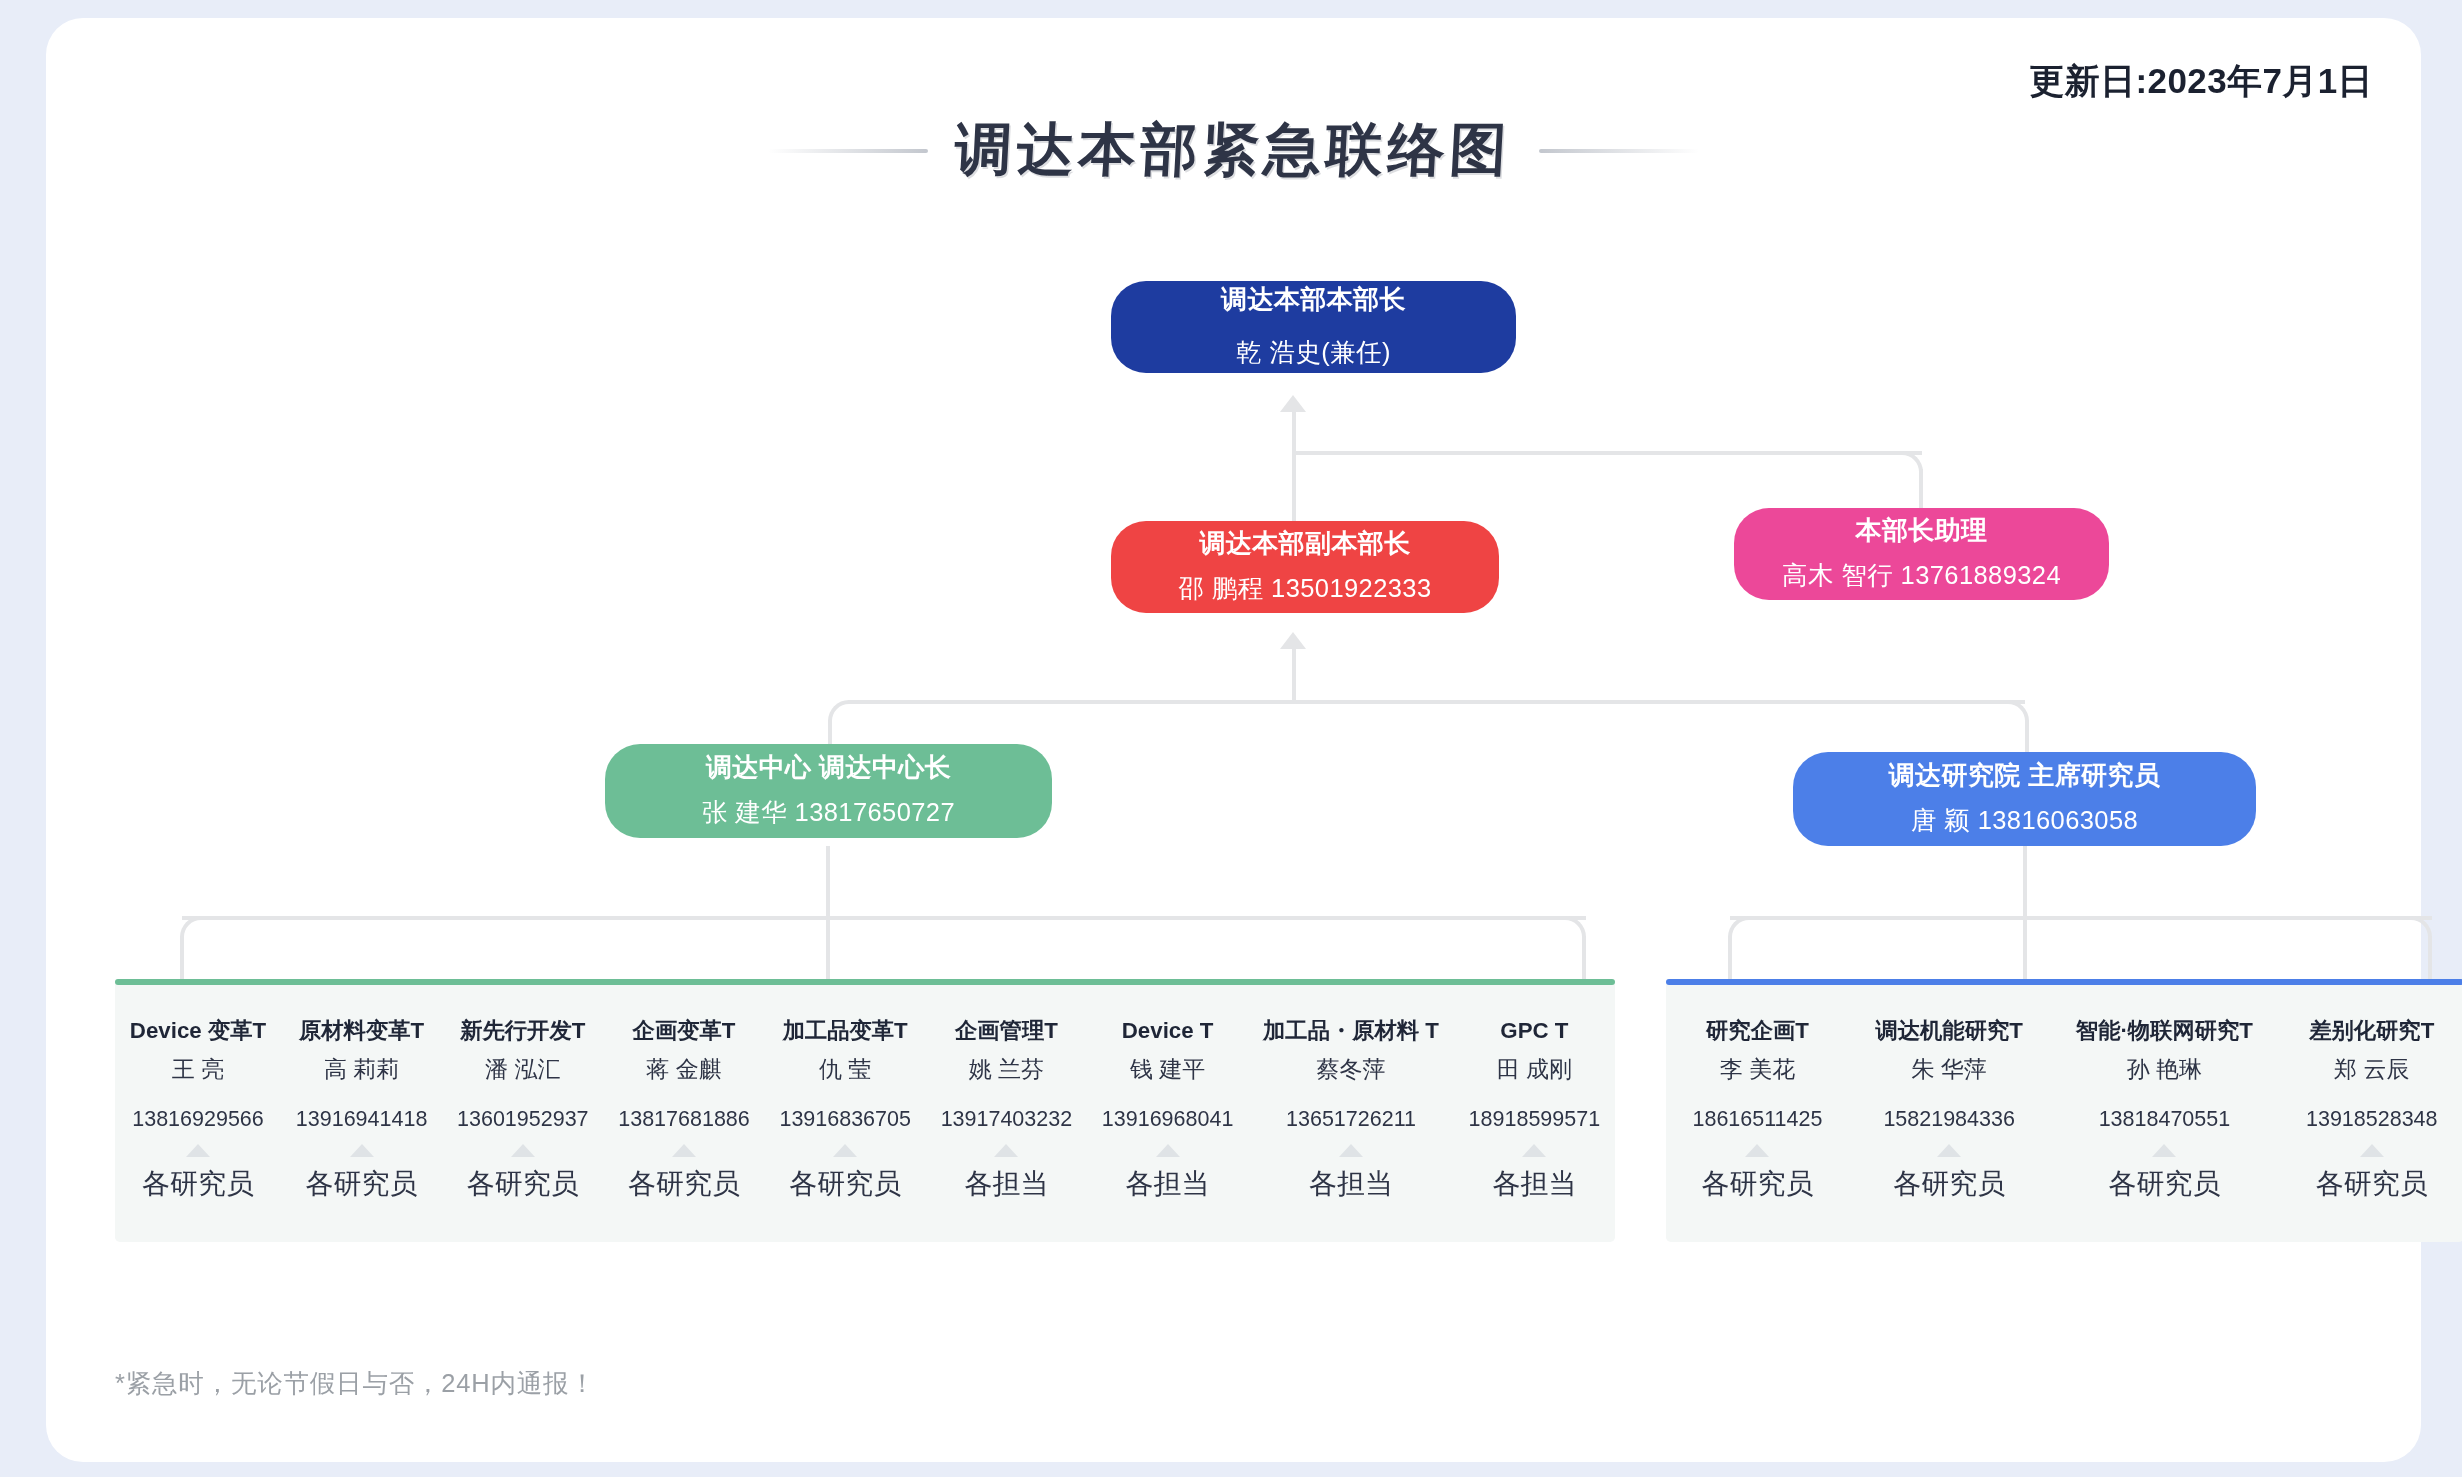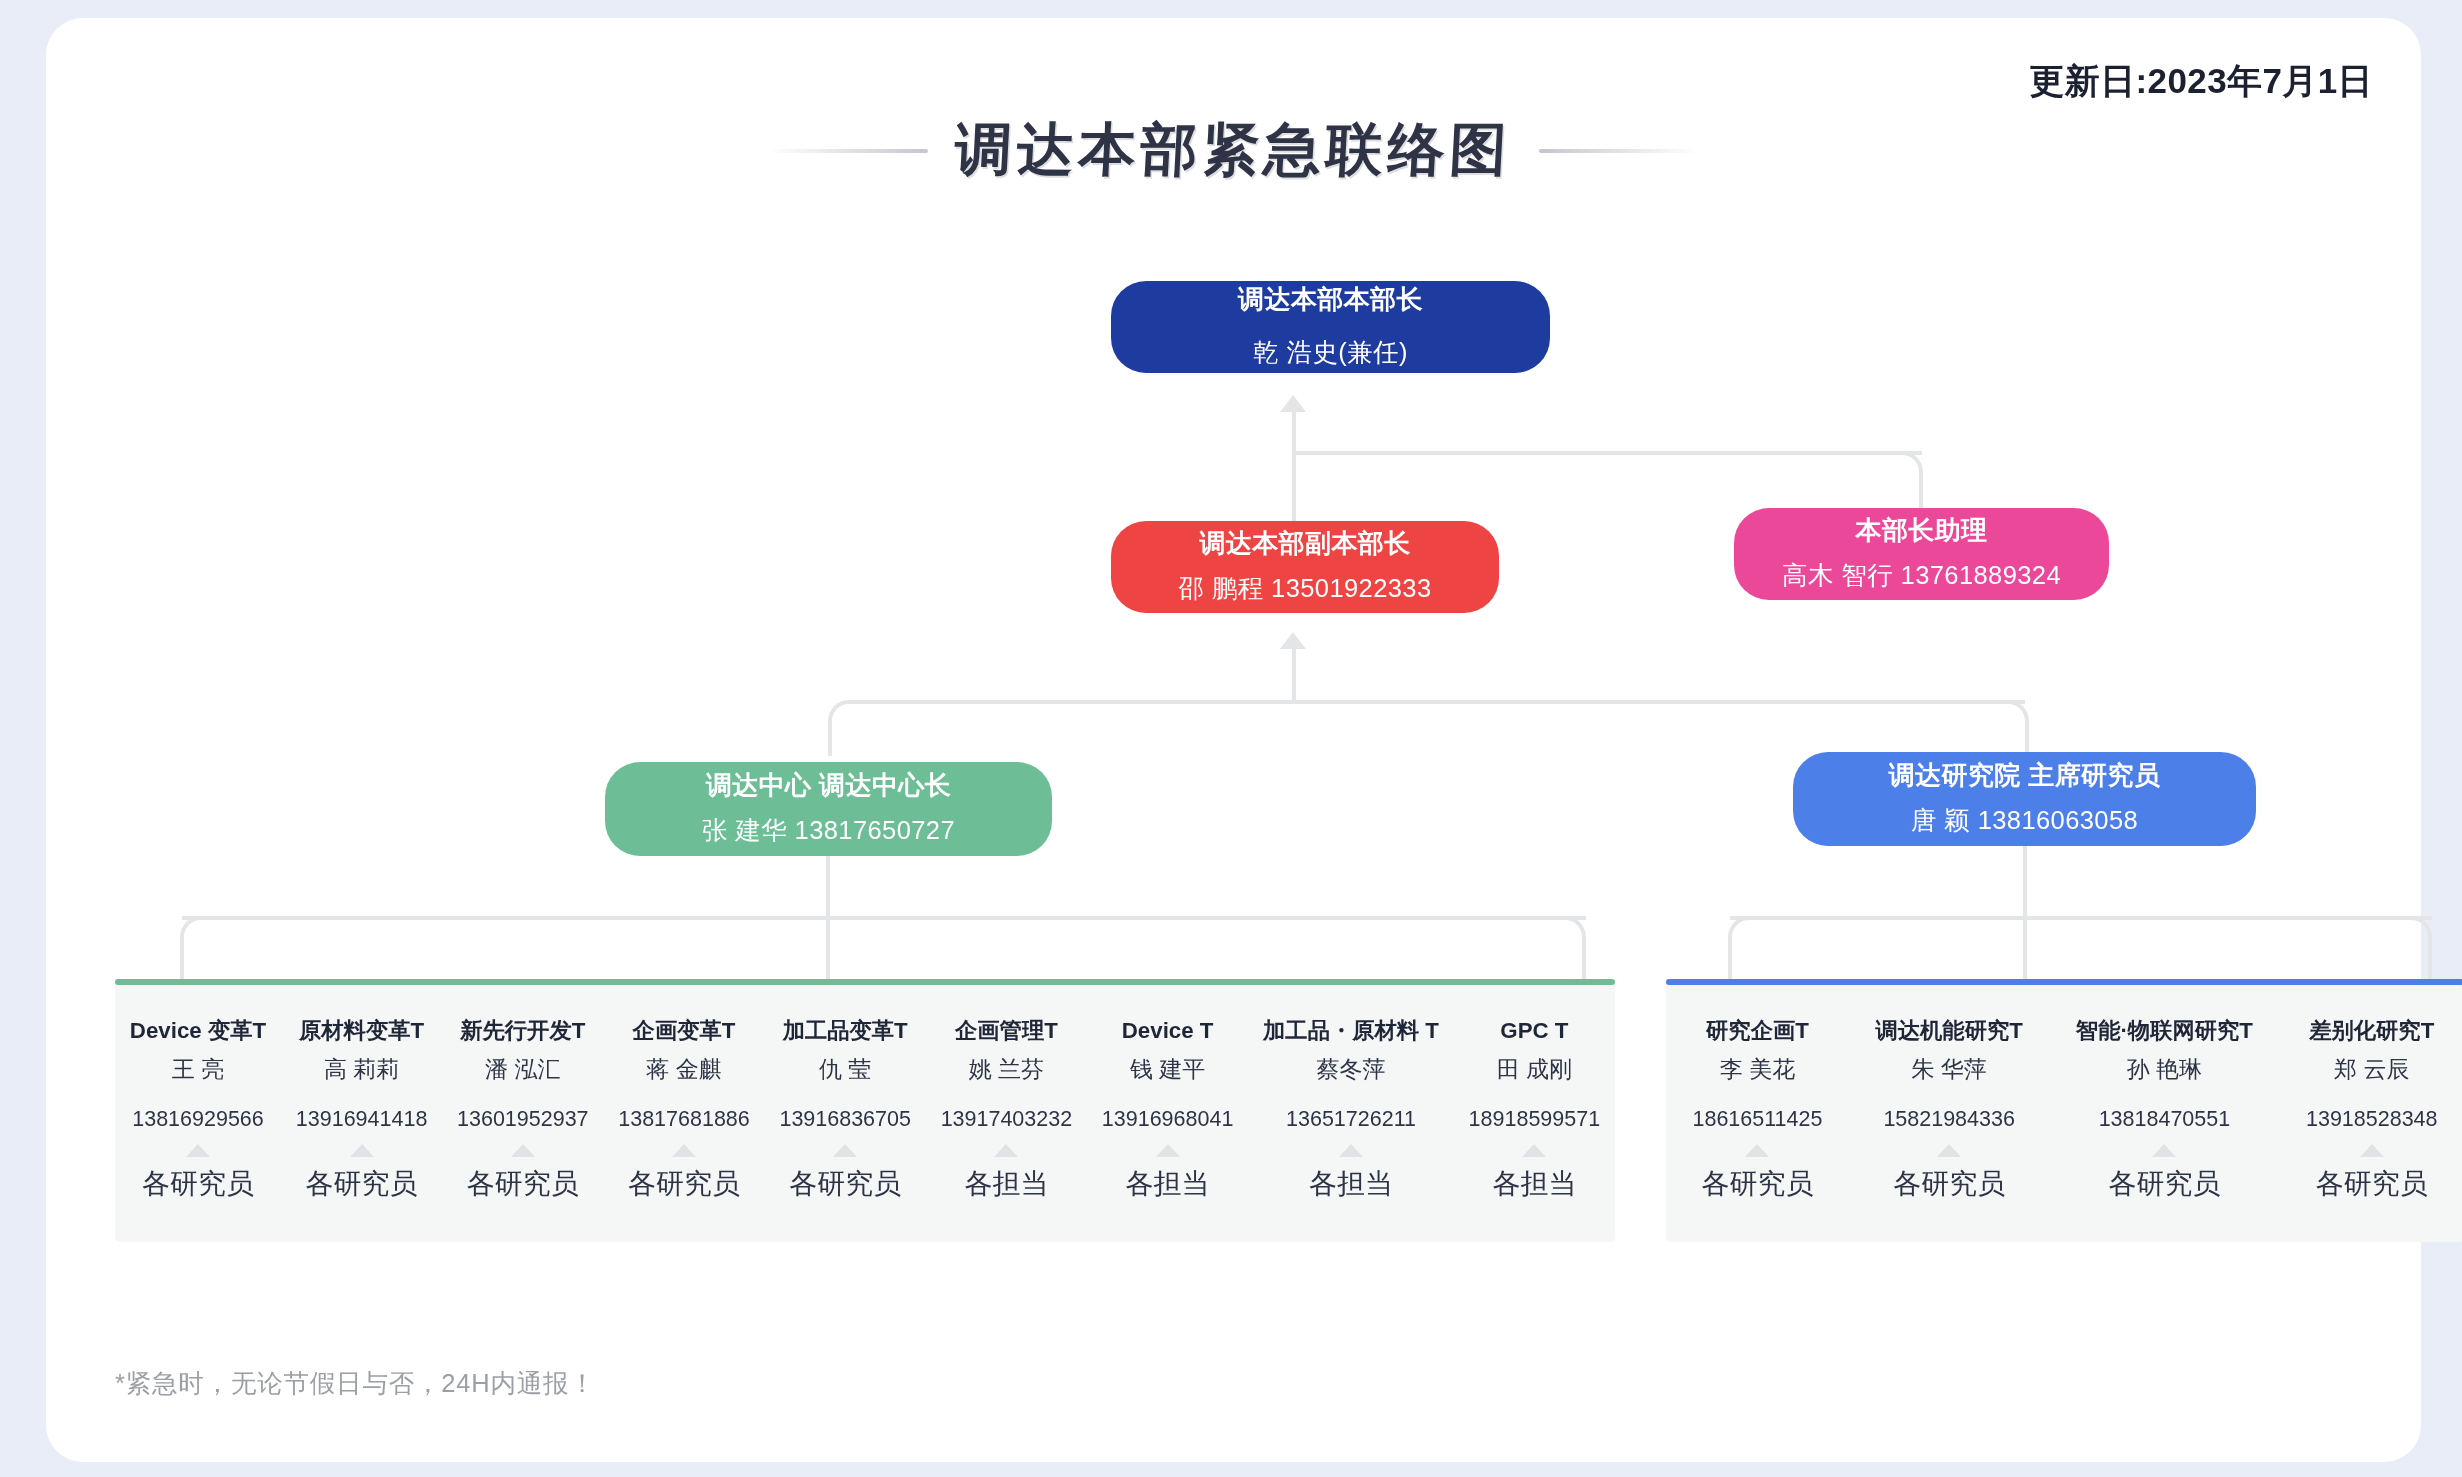--- a/index.html
+++ b/index.html
@@ -77,24 +77,24 @@
   }
   .node .person {
     font-size:25.5px;
     font-weight:400;
     line-height:1.25;
     letter-spacing:0.4px;
     white-space:nowrap;
     margin-top:14px;
   }
 
-  #node-head      { left:1065px; top:263px;  width:439px; height:92px; background:#1e3ca0;gap:8px; }
+  #node-head      { left:1065px; top:263px;  width:405px; height:92px; background:#1e3ca0;gap:8px; }
   #node-deputy    { left:1065px; top:503px;  width:388px; height:92px; background:#ef4444; }
   #node-assistant { left:1688px; top:490px;  width:375px; height:92px; background:#ec4899; }
-  #node-center    { left:559px;  top:744px;  width:447px; height:94px; background:#6dbe96; }
+  #node-center    { left:559px;  top:726px;  width:447px; height:94px; background:#6dbe96; }
   #node-research  { left:1747px; top:734px;  width:463px; height:94px; background:#4c7fe8; }
 
   
   .conn {
     position:absolute;
     background:#e4e5e7;
     z-index:1;
   }
   .conn.v { width:4px; }
   .conn.h { height:4px; }

